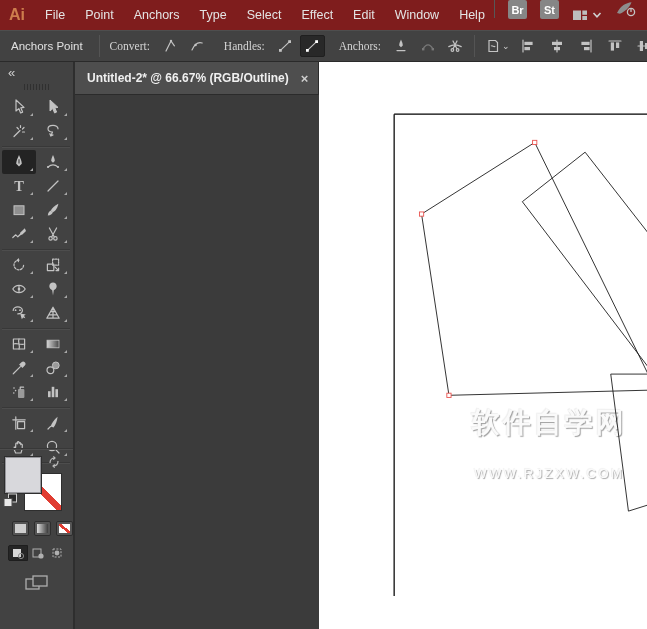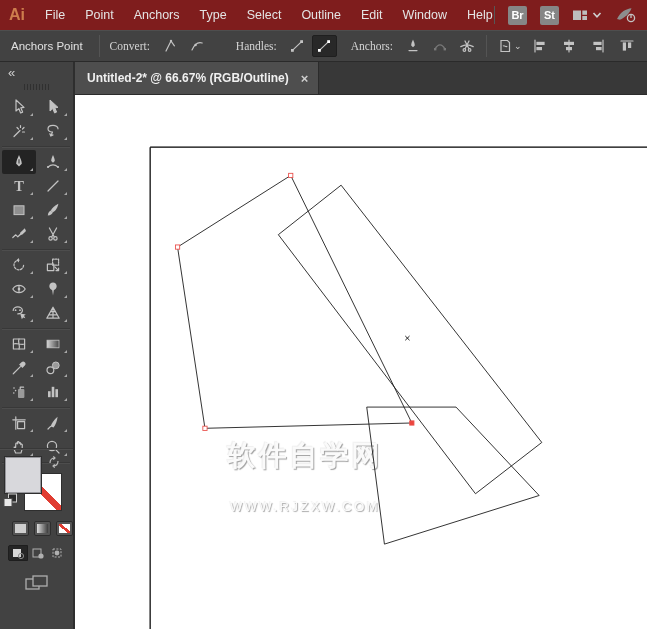--- a/index.html
+++ b/index.html
@@ -5,21 +5,21 @@
   * { margin:0; padding:0; box-sizing:border-box; }
   html,body { width:647px; height:629px; overflow:hidden; }
   body { font-family:"Liberation Sans", sans-serif; background:#3b3b3b; color:#d8d8d8;
          -webkit-font-smoothing:antialiased; position:relative; }
 
   
   .menubar { height:30px; background:#7f1d1d; display:flex; align-items:center; position:relative; }
   .logo { color:#cd7d4d; font-weight:bold; font-size:16px; padding:0 10px 0 9px; letter-spacing:0; }
   .menus { display:flex; align-items:flex-start; }
   .menu-item { font-size:12.5px; color:#e4e4e4; padding:0 10px; cursor:default; }
-  .menubar-right { position:absolute; right:10px; top:0; height:30px; display:flex; align-items:center; gap:13px; }
+  .menubar-right { position:absolute; right:10px; top:0; height:30px; display:flex; gap:13px; }
   .mb-divider { width:1px; height:18px; background:#575757; }
   .chip { background:#868686; color:#fff; font-size:11px; font-weight:bold; width:19px; height:19px;
           border-radius:2px; display:flex; align-items:center; justify-content:center; }
   .ws-wrap { display:flex; align-items:center; gap:4px; }
   .ic { display:block; }
 
   
   .controlbar { height:32px; background:#424242; border-top:1px solid #4e4e4e; border-bottom:1px solid #2a2a2a;
                 display:flex; align-items:center; font-size:11.5px; color:#d4d4d4; padding-left:4px; overflow:hidden; white-space:nowrap; }
   .grip-v { width:6px; height:22px; margin-right:7px;
@@ -68,21 +68,21 @@
   .sw-none { background:#fff; position:relative; overflow:hidden; }
   .sw-none::after { content:""; position:absolute; inset:0;
                  background:linear-gradient(to top right, transparent 40%, #e03c31 40%, #e03c31 60%, transparent 60%); }
   .modes-row { position:absolute; top:96px; left:0; width:100%; display:flex; padding-left:8px; }
   .mode-btn { width:20px; height:16px; display:flex; align-items:center; justify-content:center; border-radius:2px 0 0 2px; }
   .mode-btn + .mode-btn { border-radius:0; }
   .mode-btn.selected { background:#262626; border:1px solid #1e1e1e; }
   .screenmode { position:absolute; top:124px; left:0; width:100%; display:flex; justify-content:center; }
 
   
-  .canvas-col { flex:1; display:flex; flex-direction:column; min-width:0; }
+  .canvas-col { flex:1; display:flex; flex-direction:row; min-width:0; }
   .tabstrip { height:33px; background:#383838; display:flex; align-items:flex-end; border-bottom:1px solid #2b2b2b; }
   .tab { height:32px; background:#4e4e4e; display:flex; align-items:center; padding:0 10px 0 12px;
          font-size:12px; font-weight:bold; color:#f0f0f0; border-right:1px solid #2b2b2b; }
   .tab .close { font-weight:bold; color:#cfcfcf; margin-left:12px; font-size:13px; }
   .canvas { flex:1; background:#ffffff; position:relative; overflow:hidden; }
   .canvas svg { position:absolute; inset:0; }
   .watermark { position:absolute; left:110px; top:342px; width:240px; text-align:center;
                color:#fafafa; user-select:none; }
   .wm1 { font-size:28px; font-weight:bold; letter-spacing:3px;
          text-shadow:1px 1px 1px #9e9e9e, -1px -1px 1px #efefef; }
@@ -95,21 +95,21 @@
 <div class="app">
 
   <header class="menubar">
     <div class="logo">Ai</div>
     <nav class="menus">
         <span class="menu-item">File</span>
         <span class="menu-item">Point</span>
         <span class="menu-item">Anchors</span>
         <span class="menu-item">Type</span>
         <span class="menu-item">Select</span>
-        <span class="menu-item">Outline</span>
+        <span class="menu-item">Effect</span>
         <span class="menu-item">Edit</span>
         <span class="menu-item">Window</span>
         <span class="menu-item">Help</span>
       </nav>
     <div class="menubar-right">
       <div class="mb-divider"></div>
       <div class="chip">Br</div>
       <div class="chip">St</div>
       <div class="ws-wrap">
         <span>
@@ -147,21 +147,21 @@
             <circle cx="9" cy="3" r="1.2" fill="#c3c3c3"></circle>
           </svg>
         </span>
         <span class="icon-btn">
           <svg class="ic" width="16" height="16" viewBox="0 0 16 16">
             <path d="M3 12 C6 5 10 4 13.2 5" stroke="#c3c3c3" stroke-width="1.2" fill="none" stroke-linecap="round" stroke-linejoin="round"></path>
             <circle cx="6.6" cy="7" r="1.2" fill="#c3c3c3"></circle>
           </svg>
         </span>
       </span>
-    <span class="cb-label" style="margin-left:24px">Handles:</span>
+    <span class="cb-label" style="margin-left:12px">Handles:</span>
     <span class="btn-group" id="handles-group" style="display:flex">
         <span class="icon-btn">
           <svg class="ic" width="16" height="16" viewBox="0 0 16 16">
             <path d="M3.4 12.4 L12.6 3.6" stroke="#c3c3c3" stroke-width="1.2" fill="none" stroke-linecap="round" stroke-linejoin="round"></path>
             <rect x="2" y="11" width="2.8" height="2.8" fill="#c3c3c3"></rect>
             <rect x="11.2" y="2.2" width="2.8" height="2.8" fill="#c3c3c3"></rect>
           </svg>
         </span>
         <span class="icon-btn pressed">
           <svg class="ic" width="16" height="16" viewBox="0 0 16 16">

